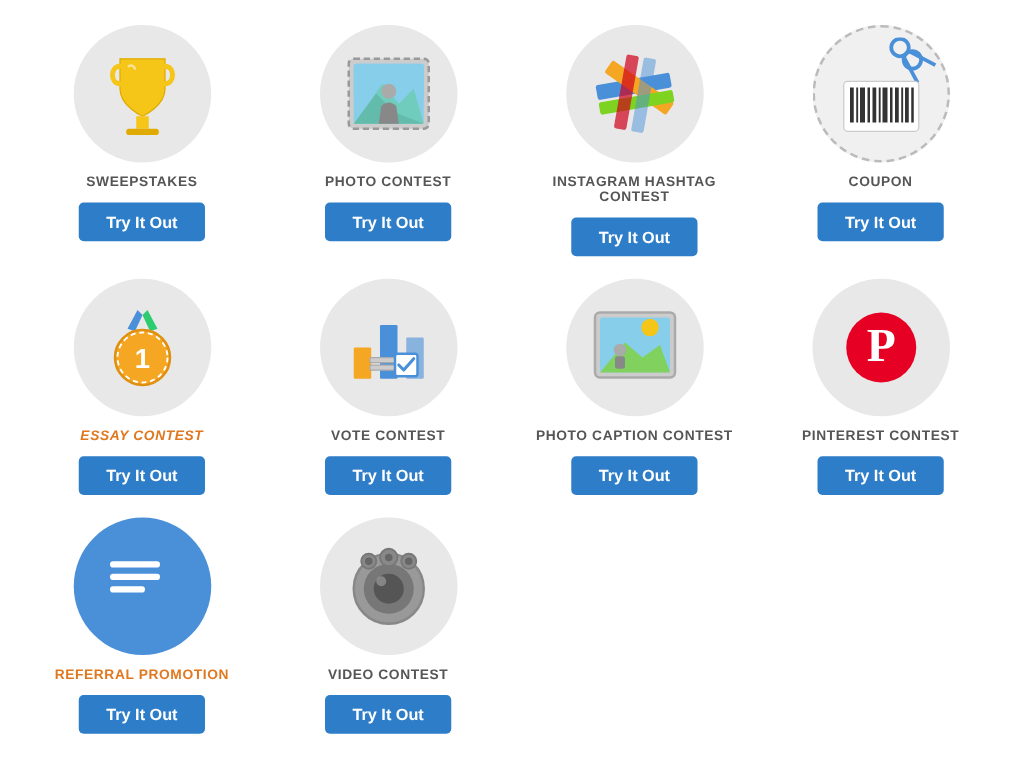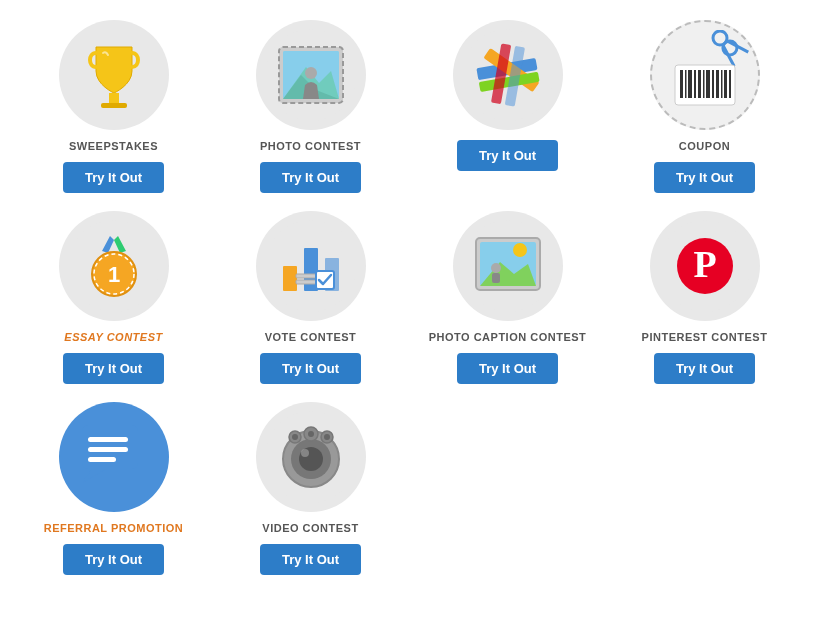--- a/index.html
+++ b/index.html
@@ -116,20 +116,21 @@
         <rect x="20" y="38" width="60" height="12" rx="2" fill="#4a90d9" transform="rotate(-10,50,50)"></rect>
 
         <rect x="20" y="38" width="60" height="12" rx="2" fill="#f5a623" transform="rotate(35,50,50)"></rect>
 
         <rect x="20" y="52" width="60" height="10" rx="2" fill="#7ed321" transform="rotate(-10,50,50)"></rect>
 
         <rect x="38" y="20" width="10" height="60" rx="2" fill="#d0021b" opacity="0.7" transform="rotate(10,50,50)"></rect>
         <rect x="52" y="20" width="10" height="60" rx="2" fill="#4a90d9" opacity="0.5" transform="rotate(10,50,50)"></rect>
       </svg>
     </div>
+    <span class="item-label">INSTAGRAM HASHTAG CONTEST</span>
     <button class="try-btn">Try It Out</button>
   </div>
 
   <div class="item">
     <div class="icon-circle" style="border: 2px dashed #bbb; background:#f0f0f0;">
       <svg width="90" height="90" viewBox="0 0 90 90">
 
         <g transform="translate(60,8) rotate(45)">
           <circle cx="0" cy="0" r="7" fill="none" stroke="#4a90d9" stroke-width="3"></circle>
           <circle cx="14" cy="0" r="7" fill="none" stroke="#4a90d9" stroke-width="3"></circle>

